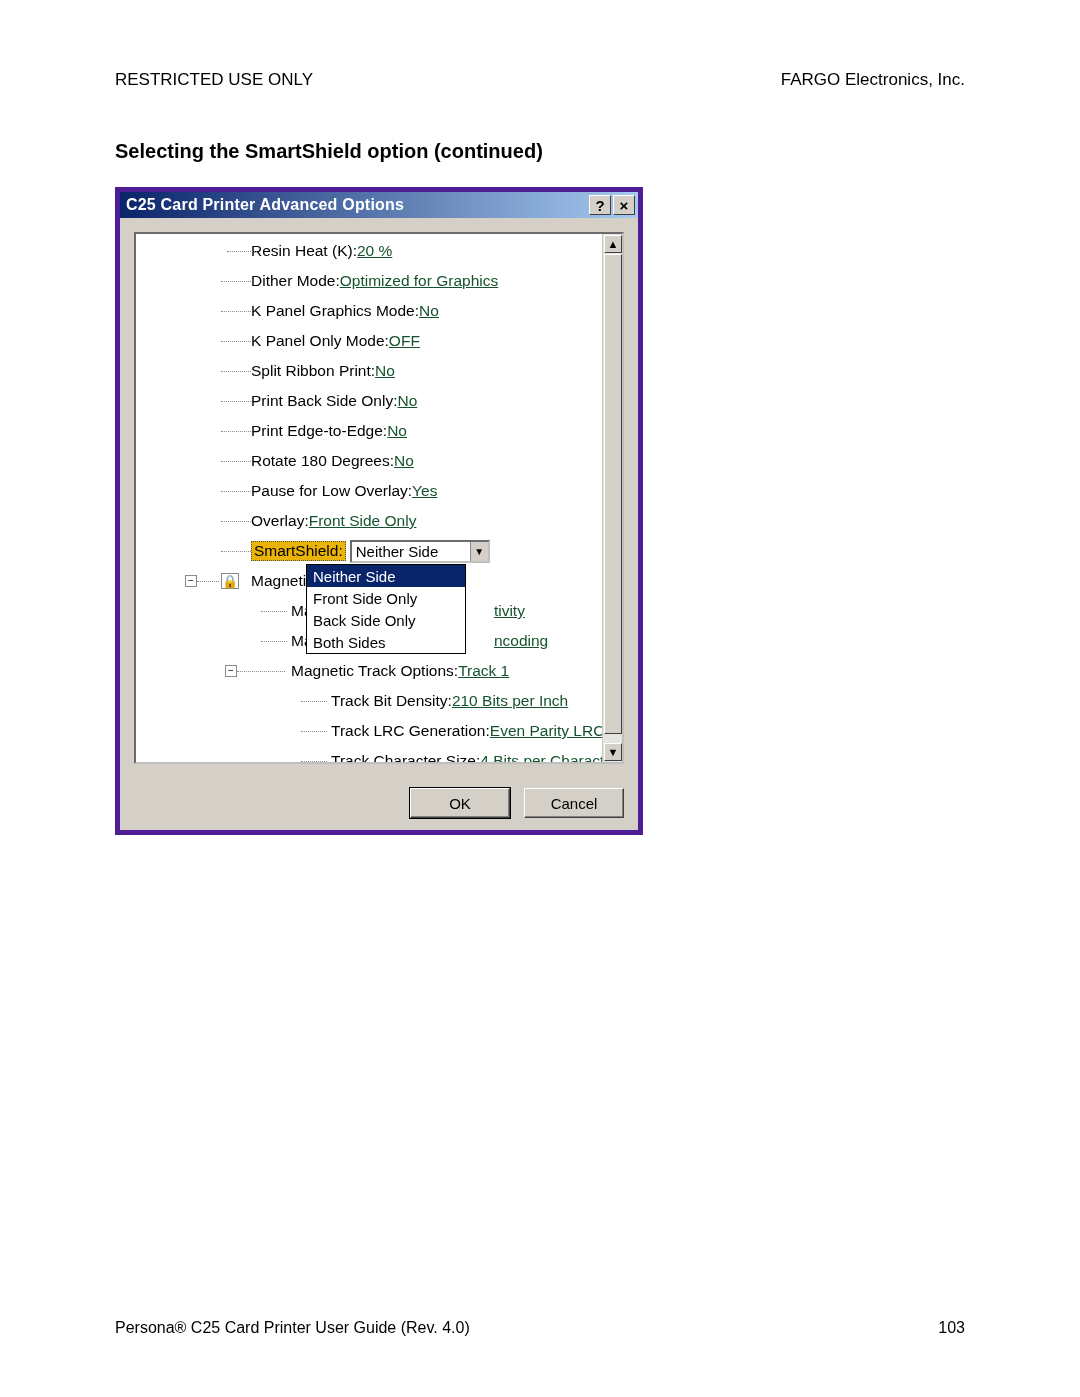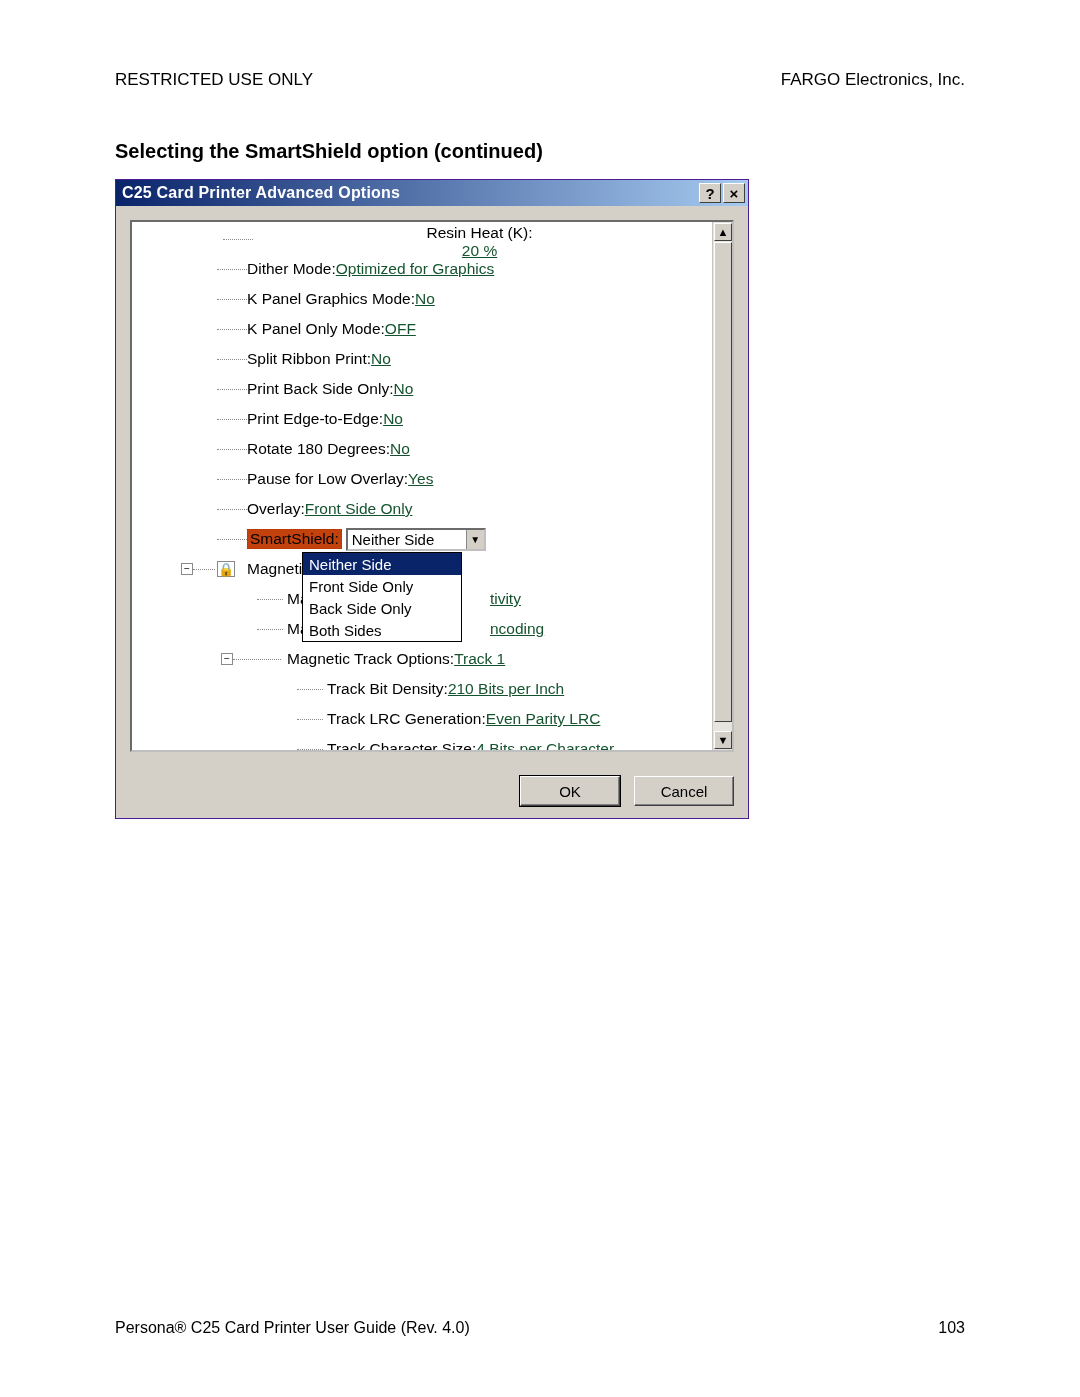--- a/index.html
+++ b/index.html
@@ -18,25 +18,25 @@
     display: flex;
     justify-content: space-between;
     font-size: 17px;
     color: #000;
     margin-bottom: 50px;
   }
   .section-heading {
     font-size: 20px;
     font-weight: bold;
     color: #000;
-    margin-bottom: 16px;
+    margin-bottom: 24px;
   }
   .screenshot-border {
-    border: 1px solid #4c1d95;
-    width: 634px;
+    border: 5px solid #4c1d95;
+    width: 528px;
     display: inline-block;
   }
   
   .dialog {
     width: 100%;
     background: #d4d0c8;
     font-family: Tahoma, Verdana, sans-serif;
     font-size: 15px;
   }
   .titlebar {
@@ -93,21 +93,21 @@
   }
   .row .hdots {
     width: 30px; height: 1px;
     border-top: 1px dotted #8a8a8a;
     position: absolute;
     top: 15px;
   }
   .label { color:#000; }
   .val { color:#14532d; text-decoration: underline; }
   .highlight-label {
-    background: #c2410c;
+    background: #eab308;
     padding: 0 2px;
     border: 1px dotted #555;
   }
   .expander {
     width: 12px; height: 12px;
     border: 1px solid #8a8a8a;
     background: #fff;
     font-size: 10px; line-height: 10px; text-align: center;
     position: absolute;
     color:#000;
@@ -225,21 +225,21 @@
         <div class="titlebar-buttons">
           <div class="titlebar-btn">?</div>
           <div class="titlebar-btn">×</div>
         </div>
       </div>
 
       <div class="dialog-body">
         <div class="tree-box">
           <div class="tree-inner">
 
-            <div class="row" style="padding-left:60px;flex-direction:column;">
+            <div class="row" style="padding-left:60px;">
               <span class="hdots" style="left:36px;"></span>
               <span class="label">Resin Heat (K): </span>
               <span class="val">20 %</span>
             </div>
             <div class="row" style="padding-left:60px;">
               <span class="hdots" style="left:30px;"></span>
               <span class="label">Dither Mode: </span>
               <span class="val">Optimized for Graphics</span>
             </div>
             <div class="row" style="padding-left:60px;">

